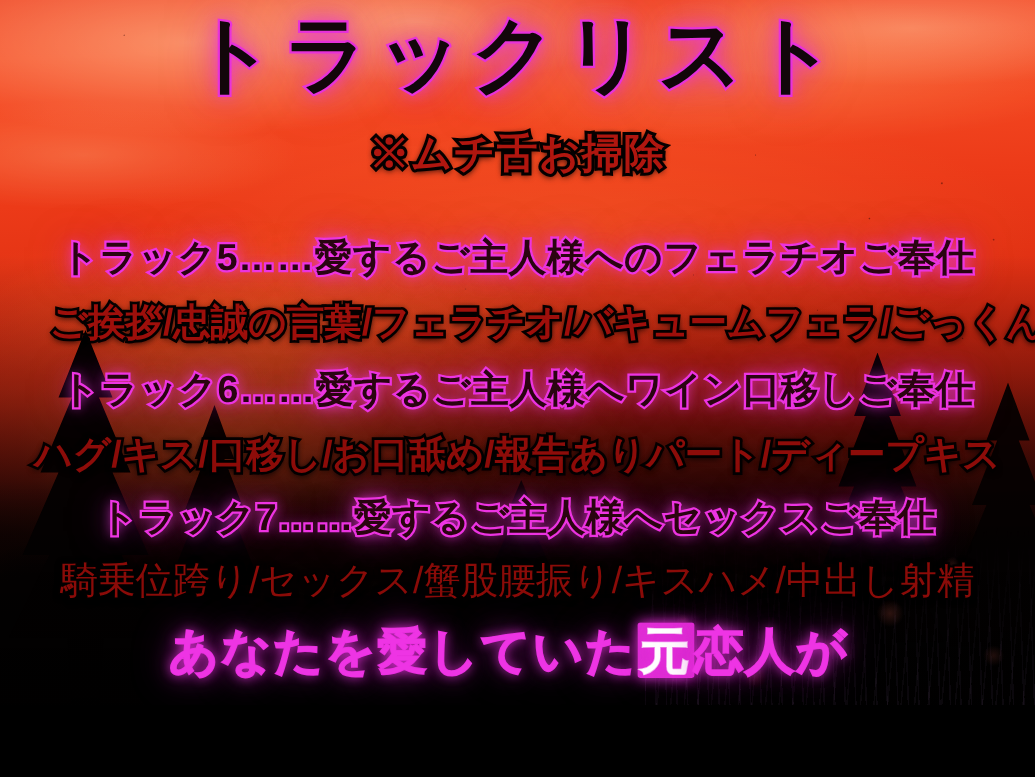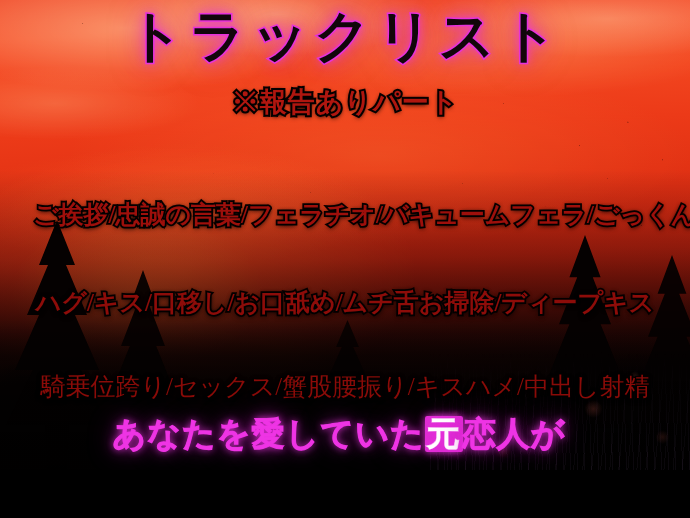--- a/index.html
+++ b/index.html
@@ -5,21 +5,21 @@
   html, body {
     margin: 0;
     padding: 0;
     background: #000;
   }
   #canvas {
     position: relative;
     width: 690px;
     height: 470px;
     overflow: hidden;
-    font-family: Liberation Serif, serif;
+    font-family: Liberation Sans, sans-serif;
     background: #ffffff;
     user-select: none;
   }
 
   
   .bg-layer { position: absolute; inset: 0; }
 
   .bg-sky {
     background:
       linear-gradient(178deg,
@@ -231,28 +231,31 @@
   <div class="bg-fir" style="left:300px; width:95px; height:150px; opacity:.85;"></div>
 
   <div class="bg-vignette-bottom"></div>
   <div class="bg-bokeh"></div>
   <div class="bg-grass"></div>
 
   <div class="text-layer">
 
     <div class="title">トラックリスト</div>
 
-    <div class="subtitle">※報告ありパート</div>
-
+    <div class="subtitle">※ムチ舌お掃除</div>
+
+    <div class="track-head" style="top:155px;">トラック5……愛するご主人様へのフェラチオご奉仕</div>
 
     <div class="track-detail" style="top:198px;margin-left:33px;">ご挨拶/忠誠の言葉/フェラチオ/バキュームフェラ/ごっくん</div>
 
-
-    <div class="track-detail dim" style="top:286px;">ハグ/キス/口移し/お口舐め/ムチ舌お掃除/ディープキス</div>
-
+    <div class="track-head" style="top:243px;">トラック6……愛するご主人様へワイン口移しご奉仕</div>
+
+    <div class="track-detail dim" style="top:286px;">ハグ/キス/口移し/お口舐め/報告ありパート/ディープキス</div>
+
+    <div class="track-head" style="top:328px;">トラック7……愛するご主人様へセックスご奉仕</div>
 
     <div class="track-detail darkest" style="top:370px;">騎乗位跨り/セックス/蟹股腰振り/キスハメ/中出し射精</div>
 
     <div class="tagline" style="top:412px;">
       <span>あなたを愛していた</span><span class="hl">元</span><span>恋人が</span>
     </div>
 
 
   </div>
 </div>

